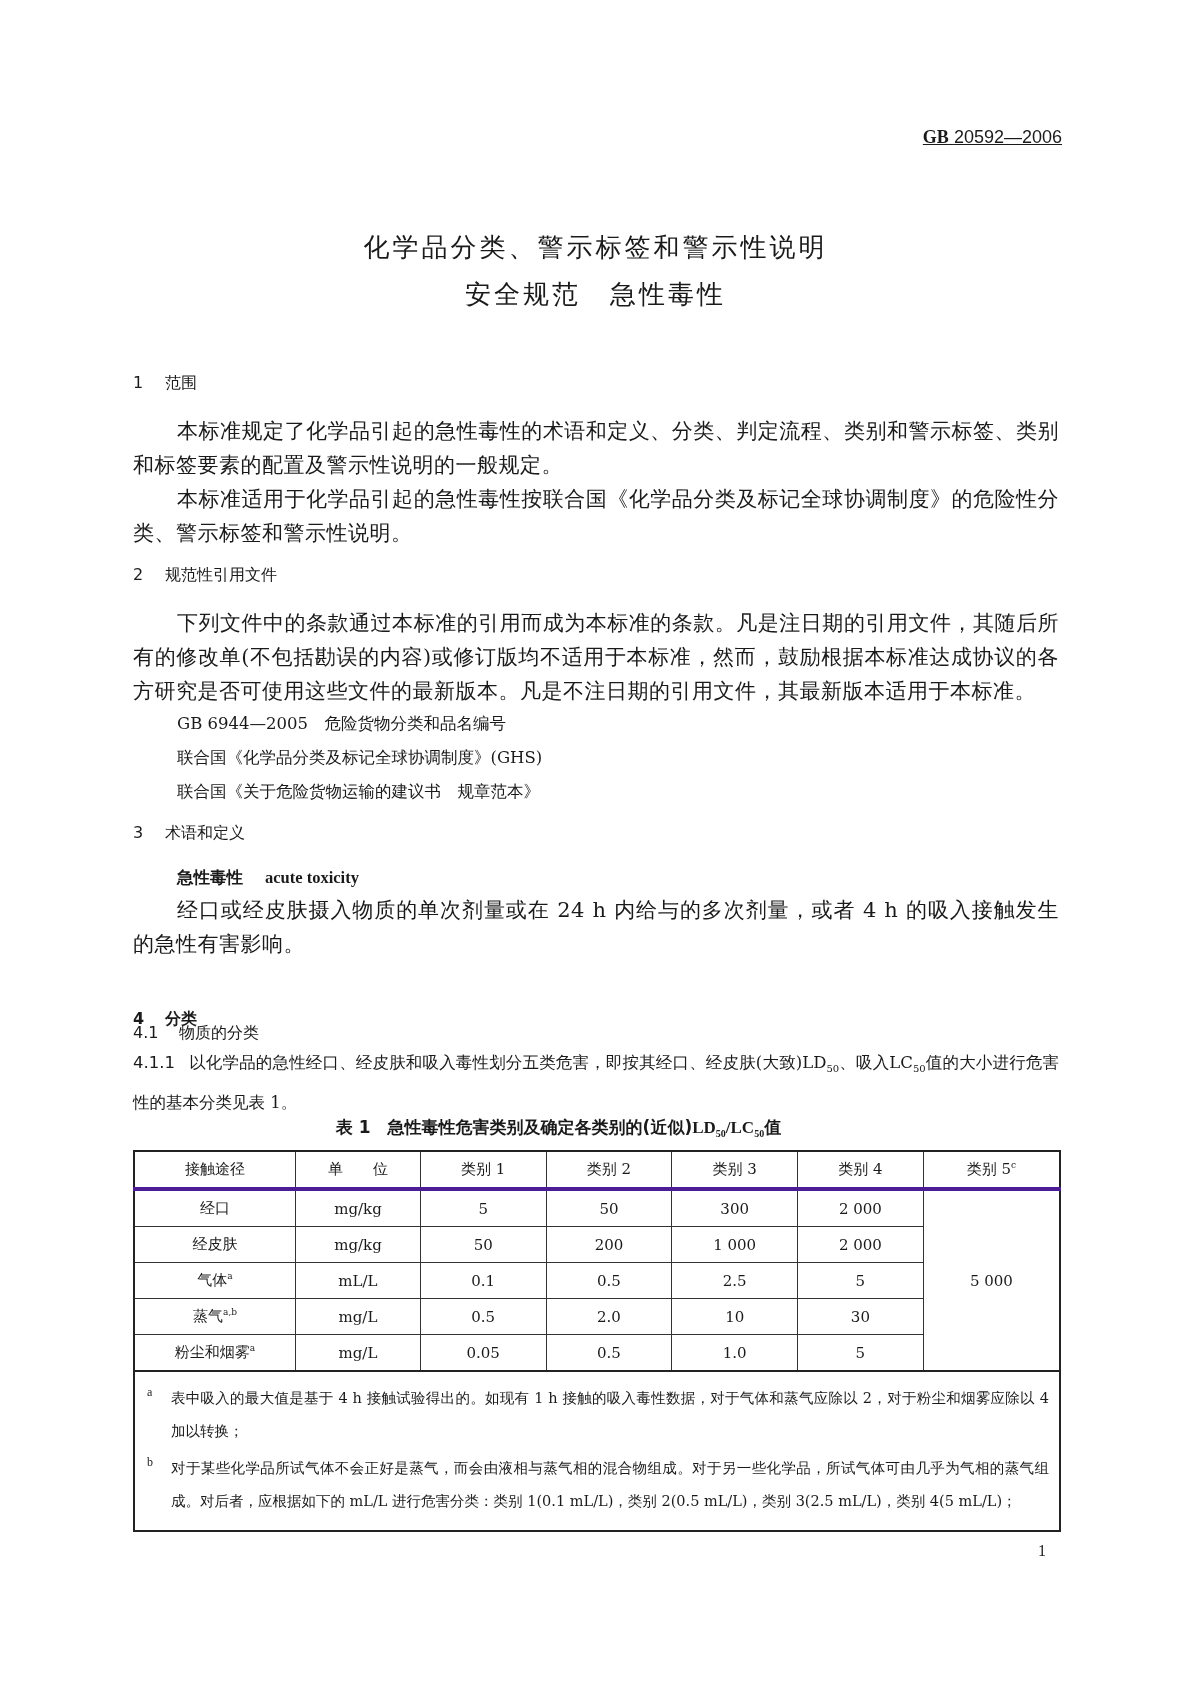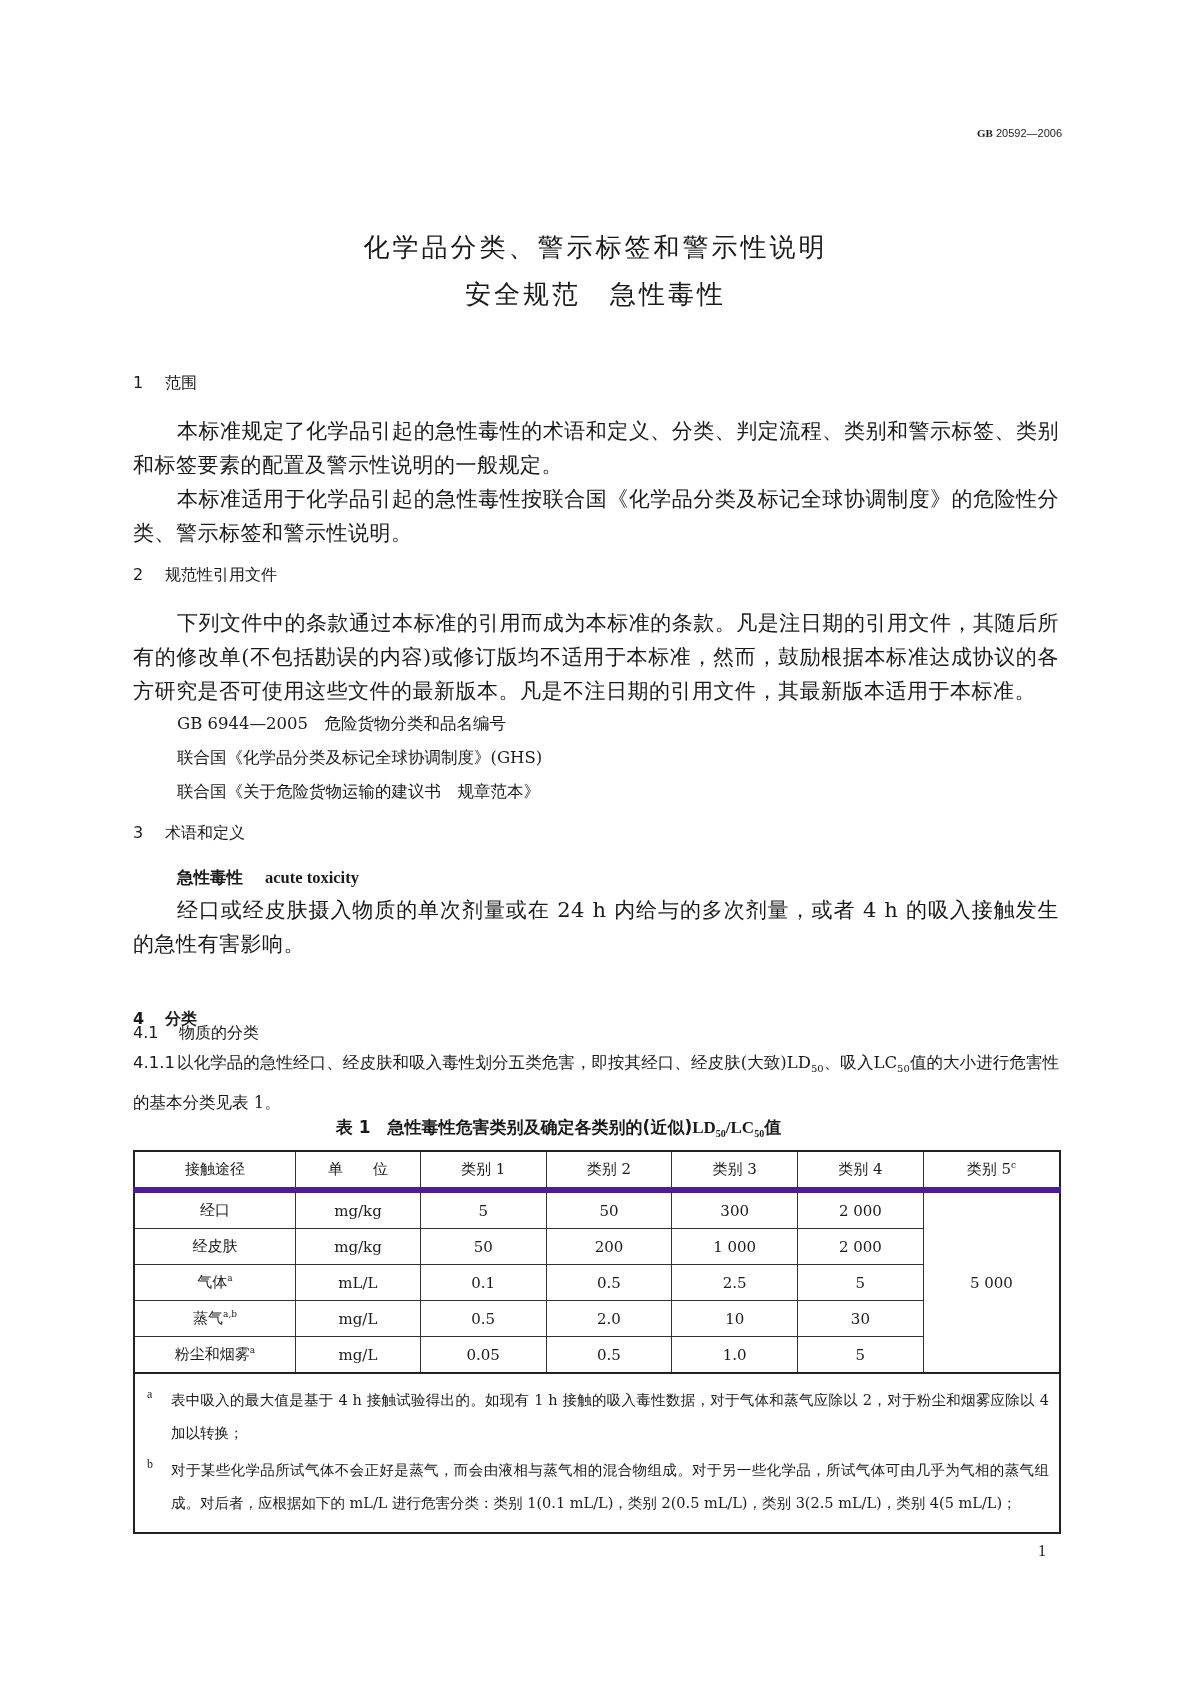--- a/index.html
+++ b/index.html
@@ -3,22 +3,23 @@
 <meta charset="utf-8">
 <style>
   html, body { margin: 0; padding: 0; background: #ffffff; }
   body {
     width: 1191px; height: 1684px; position: relative; overflow: hidden;
     font-family: "DejaVu Serif", "Liberation Serif", serif;
     color: #1a1a1a;
   }
   .abs { position: absolute; }
   .std-no {
-    right: 129px; top: 127px; font-size: 11px;
+    right: 129px; top: 127px; font-size: 18px;
     font-family: "Liberation Sans", "DejaVu Sans", sans-serif;
+    text-decoration: underline;
   }
   .std-no b { font-family: "Liberation Serif", serif; font-weight: bold; }
   .title {
     left: 0; width: 1191px; text-align: center;
     font-family: "DejaVu Sans", "Liberation Sans", sans-serif;
     font-size: 26px; letter-spacing: 3px; font-weight: normal;
   }
   .title1 { top: 230px; }
   .title2 { top: 277px; }
   .h1 {
@@ -27,36 +28,36 @@
   }
   .h1 .num { display: inline-block; width: 32px; }
   .para {
     left: 133px; width: 926px; font-size: 21px; line-height: 34px;
     text-indent: 44px; text-align: justify; letter-spacing: 0.5px;
   }
   .ref { left: 177px; font-size: 16.5px; }
   .term { left: 177px; font-size: 16.5px; font-family: "DejaVu Sans", sans-serif; font-weight: bold; }
   .term .en { font-family: "Liberation Serif", serif; margin-left: 22px; }
   .clause { left: 133px; width: 926px; font-size: 16.5px; line-height: 34px; text-align: justify; }
-  .clause .cnum { font-family: "DejaVu Sans", sans-serif; margin-right: 2px; }
+  .clause .cnum { font-family: "DejaVu Sans", sans-serif; margin-right: 14px; }
   sub { font-size: 10px; }
   .tcap {
     left: 0; width: 1117px; text-align: center; top: 1116px;
     font-family: "DejaVu Sans", sans-serif; font-weight: bold; font-size: 17px;
   }
   .tcap .lat { font-family: "Liberation Serif", serif; }
   table.tox {
     position: absolute; left: 133px; top: 1150px; width: 928px;
     border-collapse: collapse; font-size: 15px;
   }
   table.tox td, table.tox th {
     border: 1px solid #333; text-align: center; height: 35px;
     font-weight: normal; padding: 0;
   }
-  table.tox tr.hdr th { border-bottom: 6px solid #4c1d95; }
+  table.tox tr.hdr th { border-bottom: 4px solid #4c1d95; }
   table.tox { border: 2px solid #222; }
   sup { font-size: 9px; vertical-align: super; }
   .notes td { text-align: left !important; padding: 10px 10px 12px 36px !important; height: auto !important; }
   .note { position: relative; font-size: 14.5px; line-height: 33px; text-align: justify; padding-left: 0; }
   .note .mk { position: absolute; left: -24px; top: -6px; font-size: 12px; font-family: "Liberation Serif", serif; }
   .pageno { left: 1038px; top: 1542px; font-size: 16px; font-family: "Liberation Serif", serif; }
 </style>
 </head>
 <body>
 

